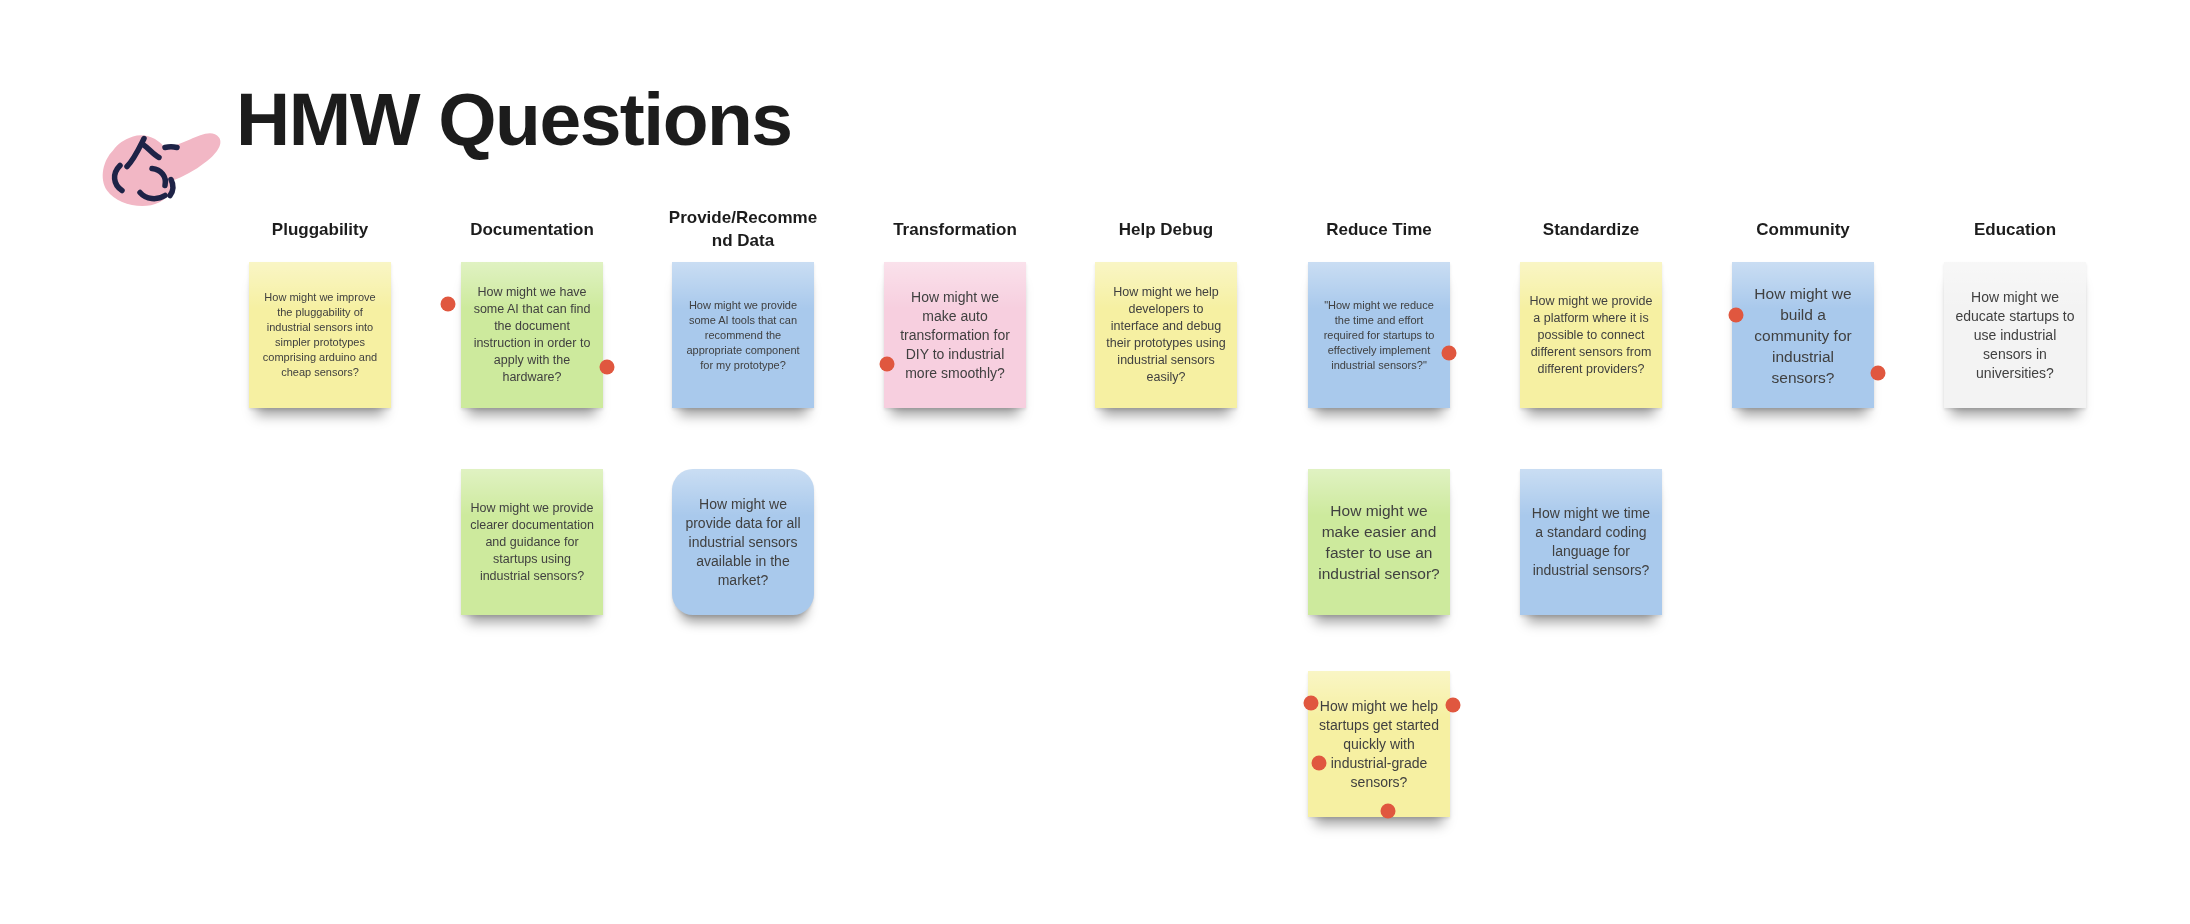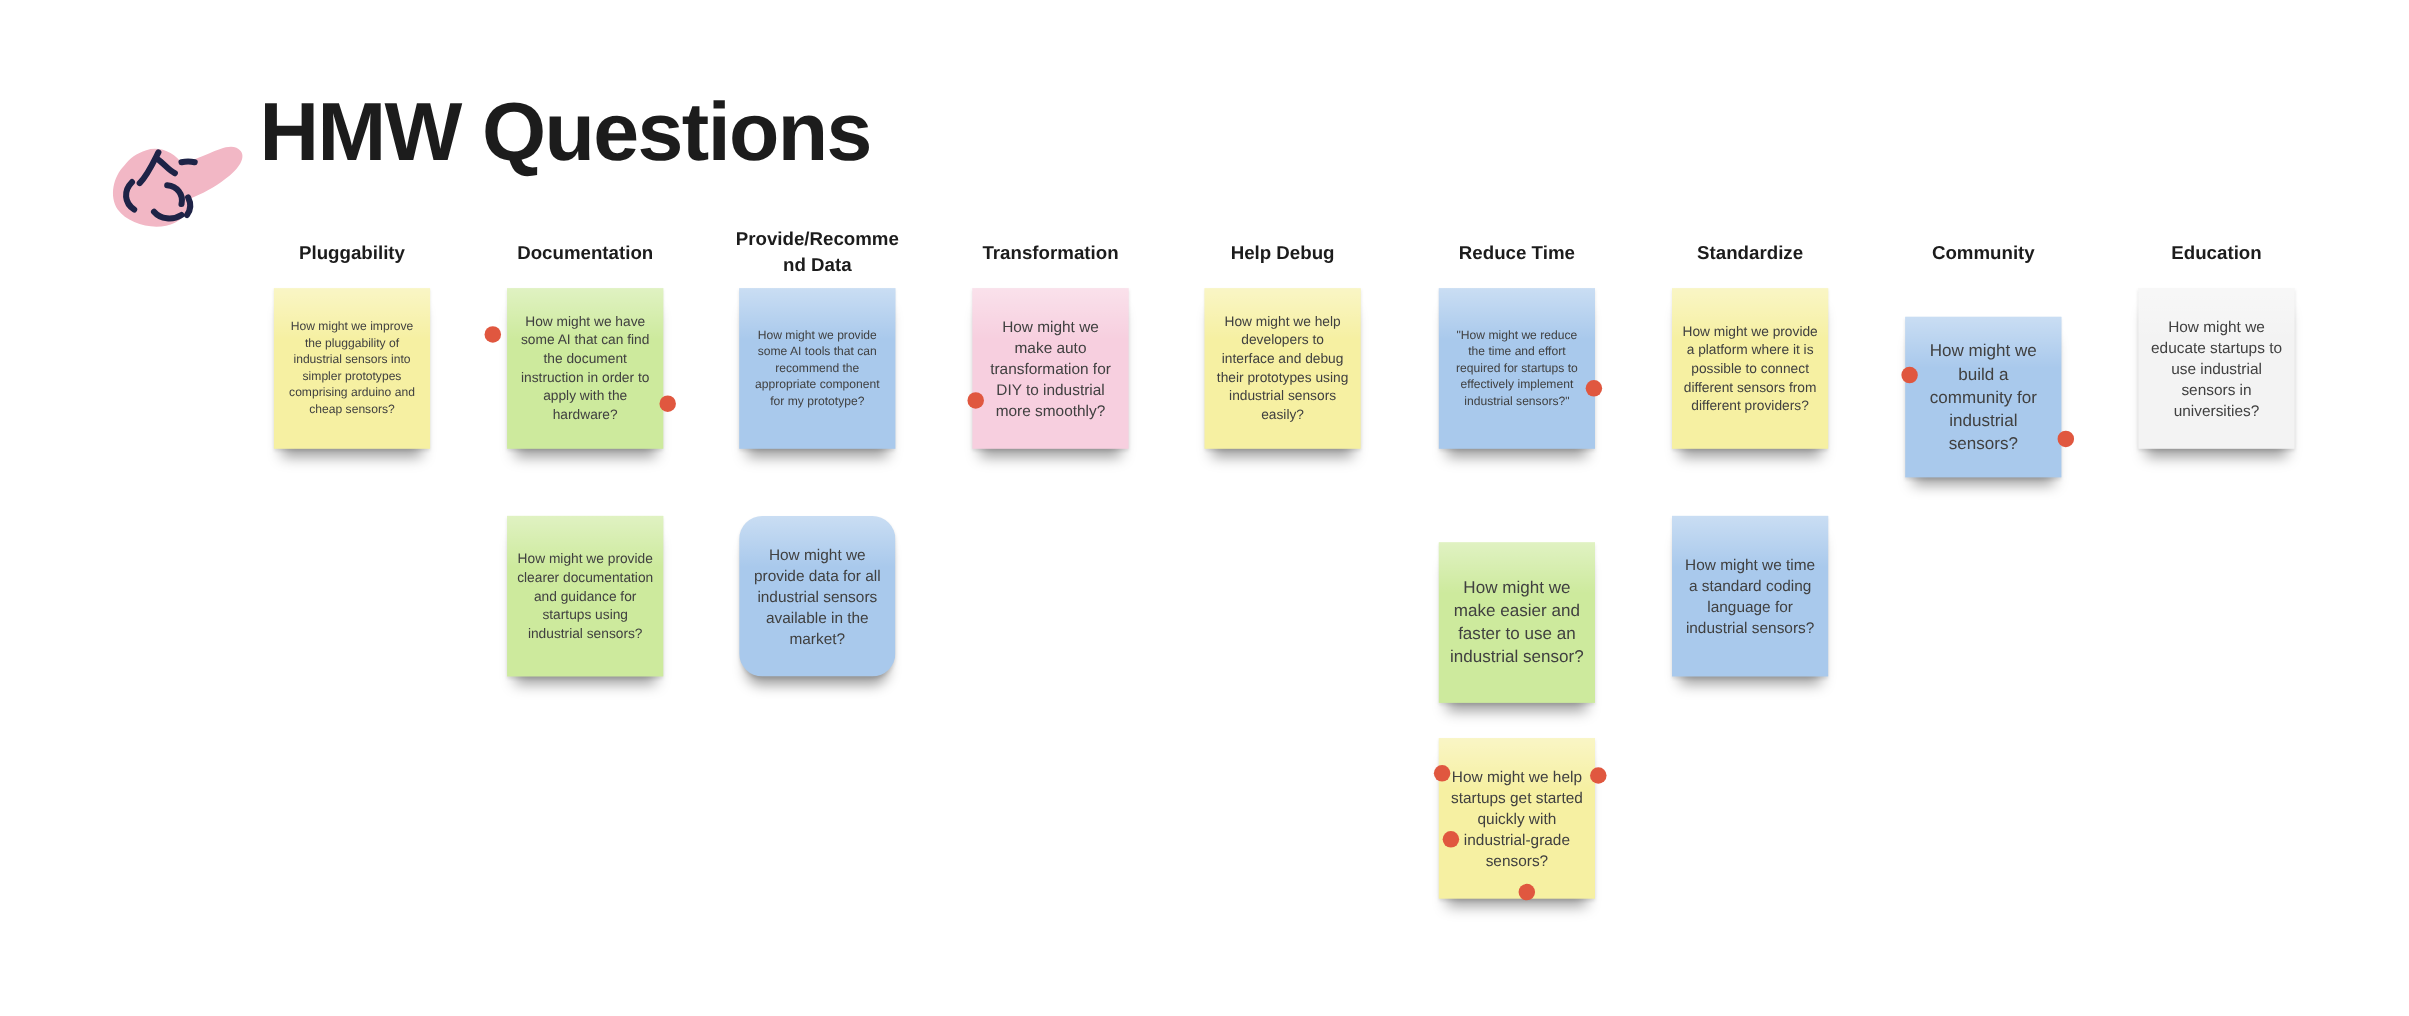--- a/index.html
+++ b/index.html
@@ -115,21 +115,21 @@
       <span class="note-text">How might we help developers to interface and debug their prototypes using industrial sensors easily?</span>
     </div>
   </div>
 
   <div class="col" style="left:1308px">
     <div class="col-header">Reduce Time</div>
     <div class="note row1 sz-xs" style="background: linear-gradient(rgba(255, 255, 255, 0.38), rgba(255, 255, 255, 0) 32%), rgb(169, 201, 236);">
       <span class="note-text">"How might we reduce the time and effort required for startups to effectively implement industrial sensors?"</span>
     <span class="dot" style="left: 99%; top: 62%;"></span>
       </div>
-    <div class="note row2 sz-l" style="background: linear-gradient(rgba(255, 255, 255, 0.38), rgba(255, 255, 255, 0) 32%), rgb(205, 234, 157); margin-top: 24px;">
+    <div class="note row2 sz-l" style="background: linear-gradient(rgba(255, 255, 255, 0.38), rgba(255, 255, 255, 0) 32%), rgb(205, 234, 157);">
       <span class="note-text">How might we make easier and faster to use an industrial sensor?</span>
     </div>
     <div class="note row3 sz-m" style="background: linear-gradient(rgba(255, 255, 255, 0.38), rgba(255, 255, 255, 0) 32%), rgb(246, 240, 162); text-align: center;">
       <span class="note-text">How might we help startups get started quickly with industrial-grade sensors?</span>
     <span class="dot" style="left: 2%; top: 22%;"></span>
         <span class="dot" style="left: 102%; top: 23%;"></span>
         <span class="dot" style="left: 8%; top: 63%;"></span>
         <span class="dot" style="left: 56%; top: 96%;"></span>
       </div>
   </div>
@@ -139,21 +139,21 @@
     <div class="note row1 sz-s" style="background: linear-gradient(rgba(255, 255, 255, 0.38), rgba(255, 255, 255, 0) 32%), rgb(246, 240, 162);">
       <span class="note-text">How might we provide a platform where it is possible to connect different sensors from different providers?</span>
     </div>
     <div class="note row2 sz-m" style="background: linear-gradient(rgba(255, 255, 255, 0.38), rgba(255, 255, 255, 0) 32%), rgb(169, 201, 236);">
       <span class="note-text">How might we time a standard coding language for industrial sensors?</span>
     </div>
   </div>
 
   <div class="col" style="left:1732px">
     <div class="col-header">Community</div>
-    <div class="note row1 sz-l" style="background: linear-gradient(rgba(255, 255, 255, 0.38), rgba(255, 255, 255, 0) 32%), rgb(169, 201, 236); margin-top: 26px;">
+    <div class="note row1 sz-l" style="background: linear-gradient(rgba(255, 255, 255, 0.38), rgba(255, 255, 255, 0) 32%), rgb(169, 201, 236);">
       <span class="note-text">How might we build a community for industrial sensors?</span>
     <span class="dot" style="left: 3%; top: 36%;"></span>
         <span class="dot" style="left: 103%; top: 76%;"></span>
       </div>
   </div>
 
   <div class="col" style="left:1944px">
     <div class="col-header">Education</div>
     <div class="note row1 sz-m" style="background: linear-gradient(rgba(255, 255, 255, 0.38), rgba(255, 255, 255, 0) 32%), rgb(243, 243, 243);">
       <span class="note-text">How might we educate startups to use industrial sensors in universities?</span>

